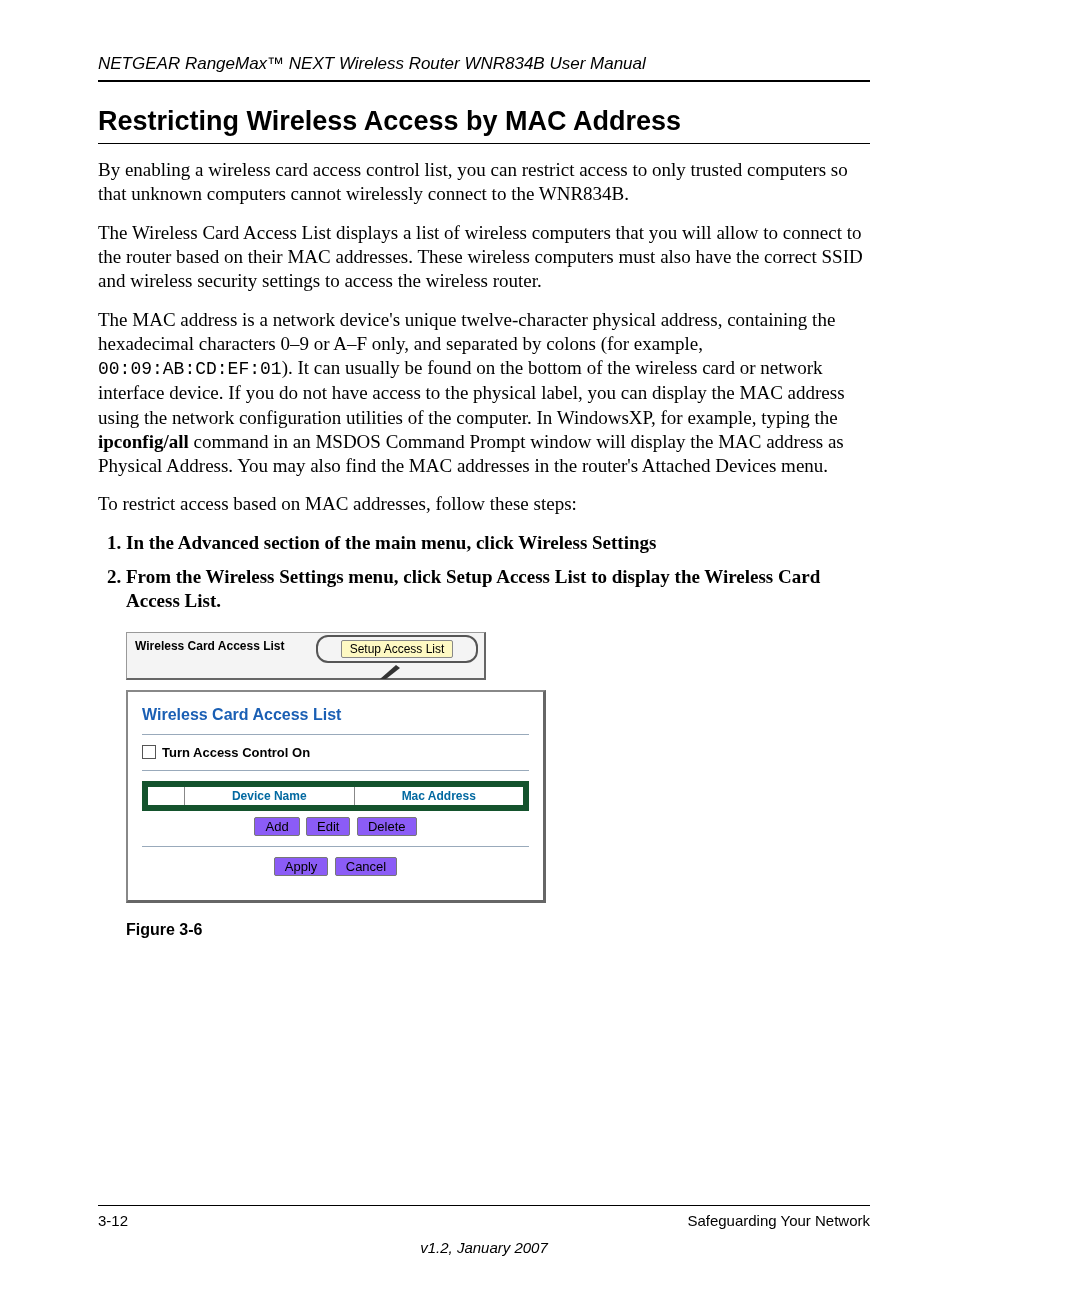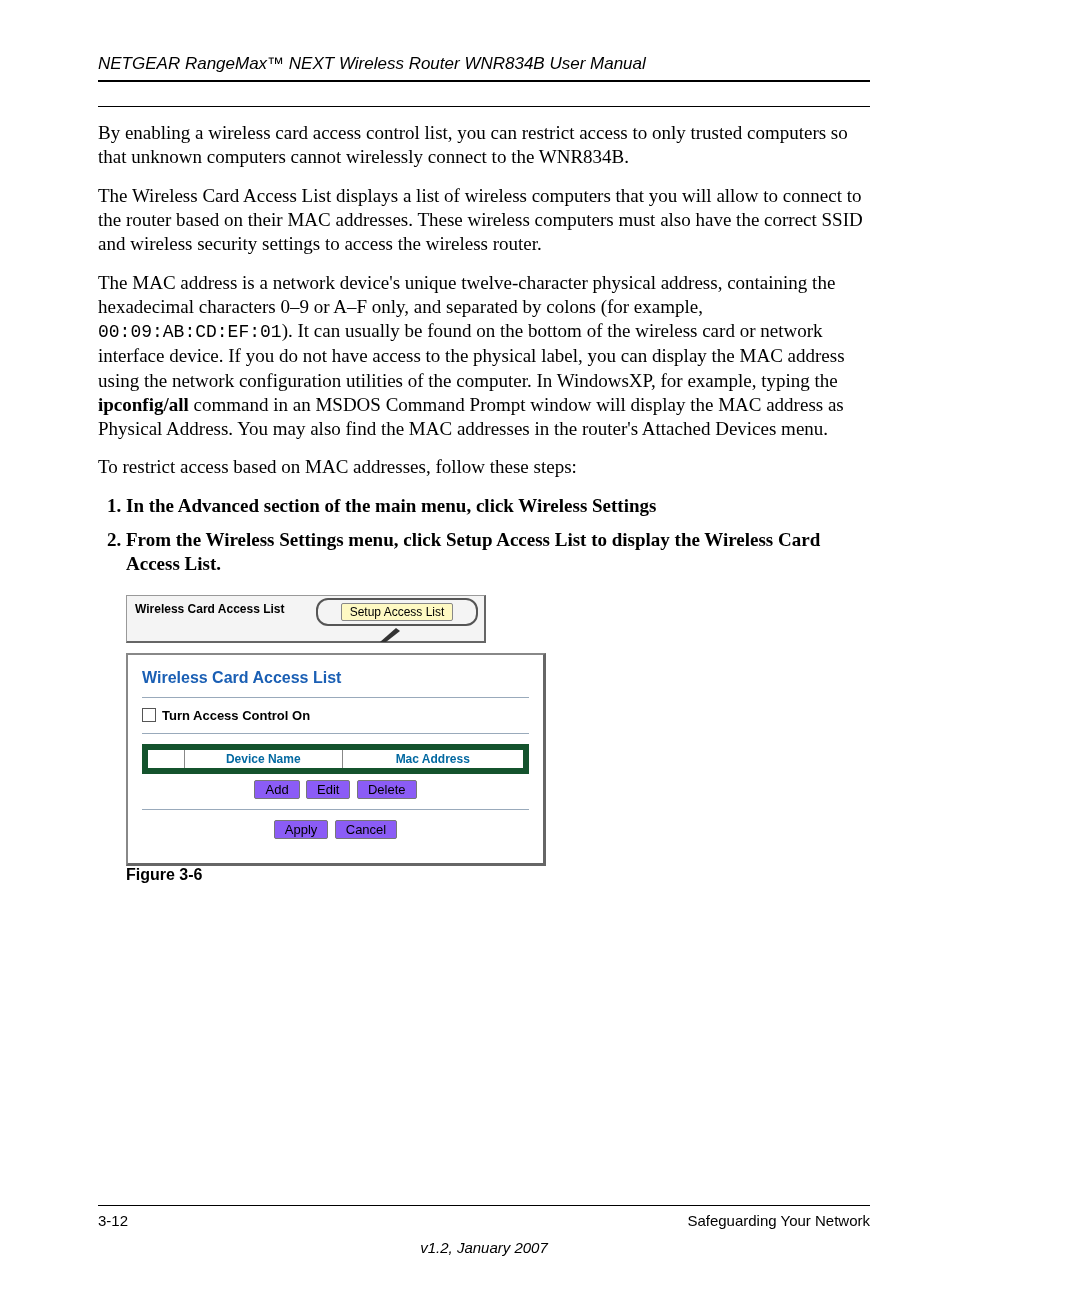--- a/index.html
+++ b/index.html
@@ -63,21 +63,21 @@
 
   
   .figure-wrap {
     margin: 18px 0 8px 28px;
     width: 420px;
   }
   .figure-caption {
     font-family: Arial, Helvetica, sans-serif;
     font-weight: bold;
     font-size: 16px;
-    margin-top: 0;
+    margin-top: 18px;
   }
 
   .snippet-top {
     border: 1px solid #999;
     border-right: 2px solid #666;
     border-bottom: 2px solid #666;
     background: #f4f4f4;
     padding: 3px 6px 10px 6px;
     width: 360px;
     box-sizing: border-box;
@@ -160,21 +160,21 @@
   .table-header {
     display: flex;
     border: 6px solid #14532d;
     font-size: 12px;
     color: #0369a1;
     font-weight: bold;
     text-align: center;
   }
   .table-header .cell1 { width: 36px; border-right: 1px solid #888; padding: 2px 0; }
   .table-header .cell2 { flex: 1; border-right: 1px solid #888; padding: 2px 0; }
-  .table-header .cell3 { flex: 1; padding: 2px 12px; }
+  .table-header .cell3 { flex: 1; padding: 2px 0; }
   .btn-row {
     text-align: center;
     margin: 6px 0;
   }
   .ui-btn {
     font-family: Arial, Helvetica, sans-serif;
     font-size: 13px;
     background: #8b5cf6;
     border: 1px solid #777;
     border-radius: 2px;
@@ -206,20 +206,21 @@
     margin-top: 10px;
   }
 </style>
 </head>
 <body>
 
 <div class="page">
   <div class="running-header">NETGEAR RangeMax™ NEXT Wireless Router WNR834B User Manual</div>
   <hr class="thick">
 
+  <h1 class="section-title">Restricting Wireless Access by MAC Address</h1>
   <hr class="thin">
 
   <p class="body">By enabling a wireless card access control list, you can restrict access to only trusted computers so that unknown computers cannot wirelessly connect to the WNR834B.</p>
 
   <p class="body">The Wireless Card Access List displays a list of wireless computers that you will allow to connect to the router based on their MAC addresses. These wireless computers must also have the correct SSID and wireless security settings to access the wireless router.</p>
 
   <p class="body">
     <span>The MAC address is a network device's unique twelve-character physical address, containing the hexadecimal characters 0–9 or A–F only, and separated by colons (for example, </span><span class="mono">00:09:AB:CD:EF:01</span><span>). It can usually be found on the bottom of the wireless card or network interface device. If you do not have access to the physical label, you can display the MAC address using the network configuration utilities of the computer. In WindowsXP, for example, typing the </span><span class="bold">ipconfig/all</span><span> command in an MSDOS Command Prompt window will display the MAC address as Physical Address. You may also find the MAC addresses in the router's Attached Devices menu.</span>
   </p>
 

